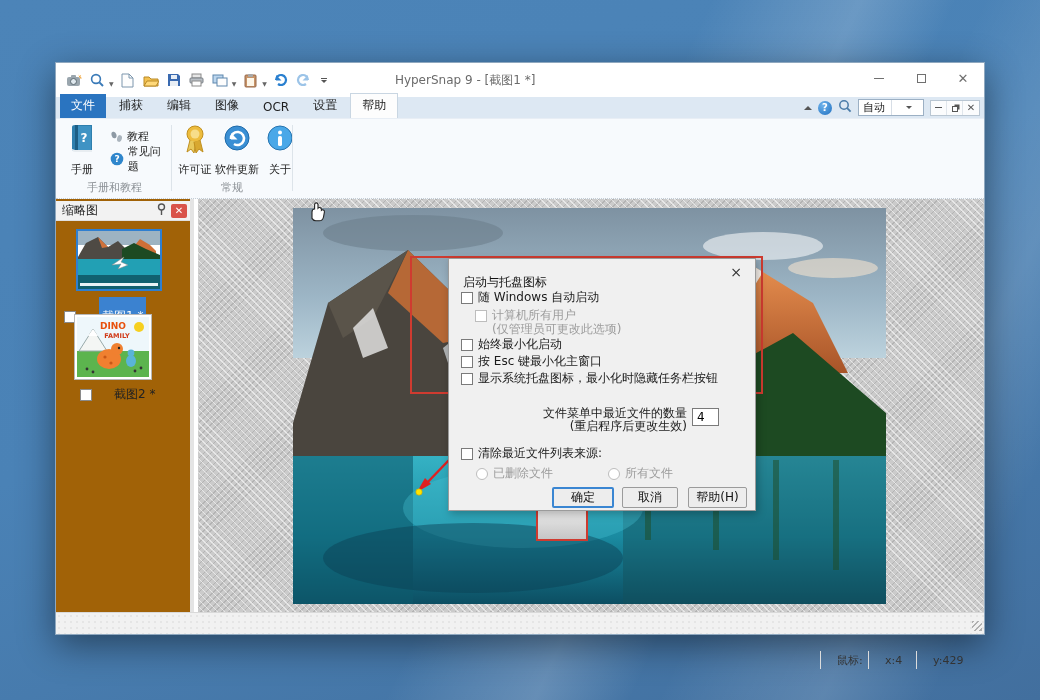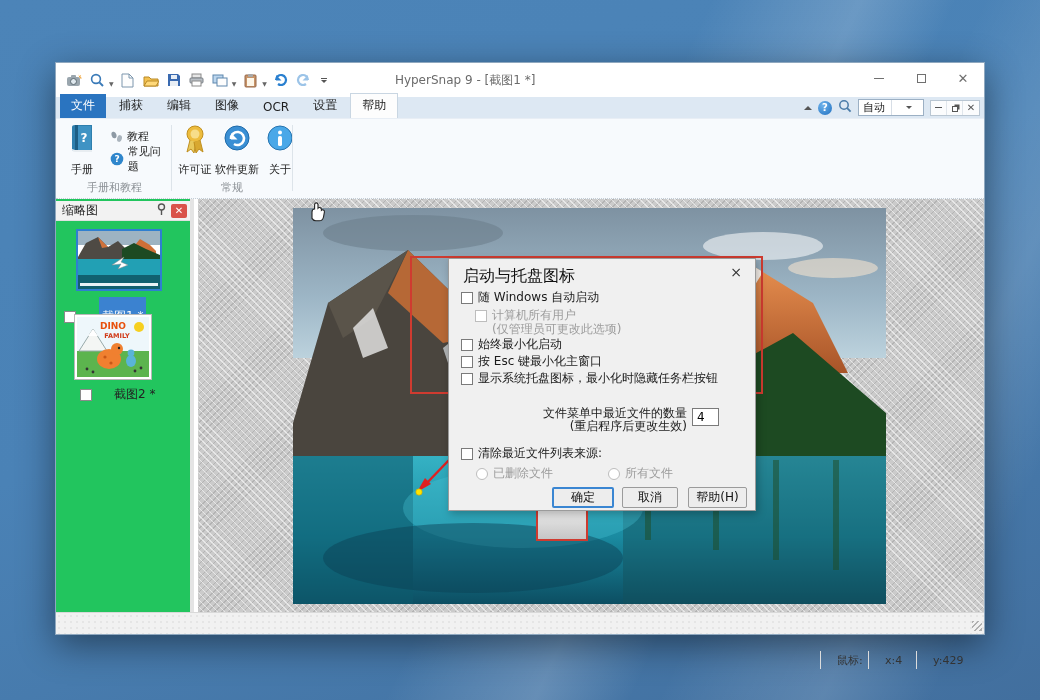--- a/index.html
+++ b/index.html
@@ -56,21 +56,21 @@
   .rgroup { position:absolute; top:0; height:78px; }
   .rgroup .glabel { position:absolute; bottom:2px; left:0; width:100%; text-align:center; font-size:11px; color:#8a8f94; }
   .gsep { position:absolute; top:6px; width:1px; height:66px; background:#dde4ea; }
   .bigbtn { position:absolute; top:5px; width:44px; text-align:center; }
   .bigbtn .blabel { font-size:11px; color:#222; margin-top:2px; display:block; }
   .smallbtn { position:absolute; height:18px; display:flex; align-items:center; gap:4px; }
   .smallbtn .slabel { font-size:11px; color:#222; }
 
   
   .bodyarea { position:absolute; left:0; top:136px; width:100%; height:415px; }
-  .sidebar { position:absolute; left:0; top:0; width:138px; height:100%; background:#22c55e; border-right:4px solid #e4e4e4; }
+  .sidebar { position:absolute; left:0; top:0; width:138px; height:100%; background:#a16207; border-right:4px solid #e4e4e4; }
   .sbheader { position:absolute; left:0; top:2px; width:134px; height:20px; background:#f2f2f2;
     display:flex; align-items:center; padding:0 3px 0 6px; border-bottom:1px solid #e0e0e0; }
   .sbheader .ht { font-size:12px; color:#222; flex:1; }
   .sbclose { width:16px; height:14px; background:#d9534a; border-radius:2px; color:#fff; font-size:10px;
     display:flex; align-items:center; justify-content:center; margin-left:4px; }
   .thumbwrap1 { position:absolute; left:20px; top:30px; width:86px; height:62px;
     border:2px solid #2f7fd0; background:#fff; }
   .thumbwrap2 { position:absolute; left:18px; top:115px; width:78px; height:66px;
     border:1px solid #b8b8b8; background:#fff; padding:2px; }
   .trow { position:absolute; left:8px; display:flex; align-items:center; }
@@ -89,21 +89,21 @@
     border:2px solid #cf3b30; z-index:3; }
   .graybox { position:absolute; left:338px; top:310px; width:52px; height:32px;
     background:linear-gradient(#ececec,#c6c6c6); border:2px solid #cf3b30; border-top:none; z-index:2; }
   .annot { position:absolute; left:205px; top:255px; z-index:4; }
   .handcur { position:absolute; left:108px; top:2px; z-index:6; }
 
   
   .dialog { position:absolute; left:250px; top:59px; width:308px; height:253px;
     background:#f0f0f0; border:1px solid #9b9b9b; z-index:5; box-shadow:2px 3px 8px rgba(0,0,0,.25);
     font-size:12px; color:#1a1a1a; }
-  .dtitle { position:absolute; left:14px; top:7px; font-size:16px; color:#111; }
+  .dtitle { position:absolute; left:14px; top:15px; font-size:12px; color:#111; }
   .dclose { position:absolute; right:10px; top:4px; font-size:14px; color:#333; width:18px; height:18px;
     display:flex; align-items:center; justify-content:center; }
   .cbrow { position:absolute; display:flex; align-items:center; gap:5px; }
   .cb { width:12px; height:12px; border:1px solid #7a7a7a; background:#fff; flex:none; }
   .cb.dis { border-color:#bdbdbd; }
   .dimtext { color:#9c9c9c; }
   .dnote { position:absolute; font-size:12px; color:#9c9c9c; }
   .rf-label { position:absolute; left:60px; top:148px; width:178px; text-align:right; font-size:12px; color:#1a1a1a; line-height:13px;}
   .rf-note { position:absolute; left:60px; top:161px; width:178px; text-align:right; font-size:12px; color:#1a1a1a; line-height:13px;}
   .num-input { position:absolute; left:243px; top:149px; width:27px; height:18px; border:1px solid #7a7a7a;

